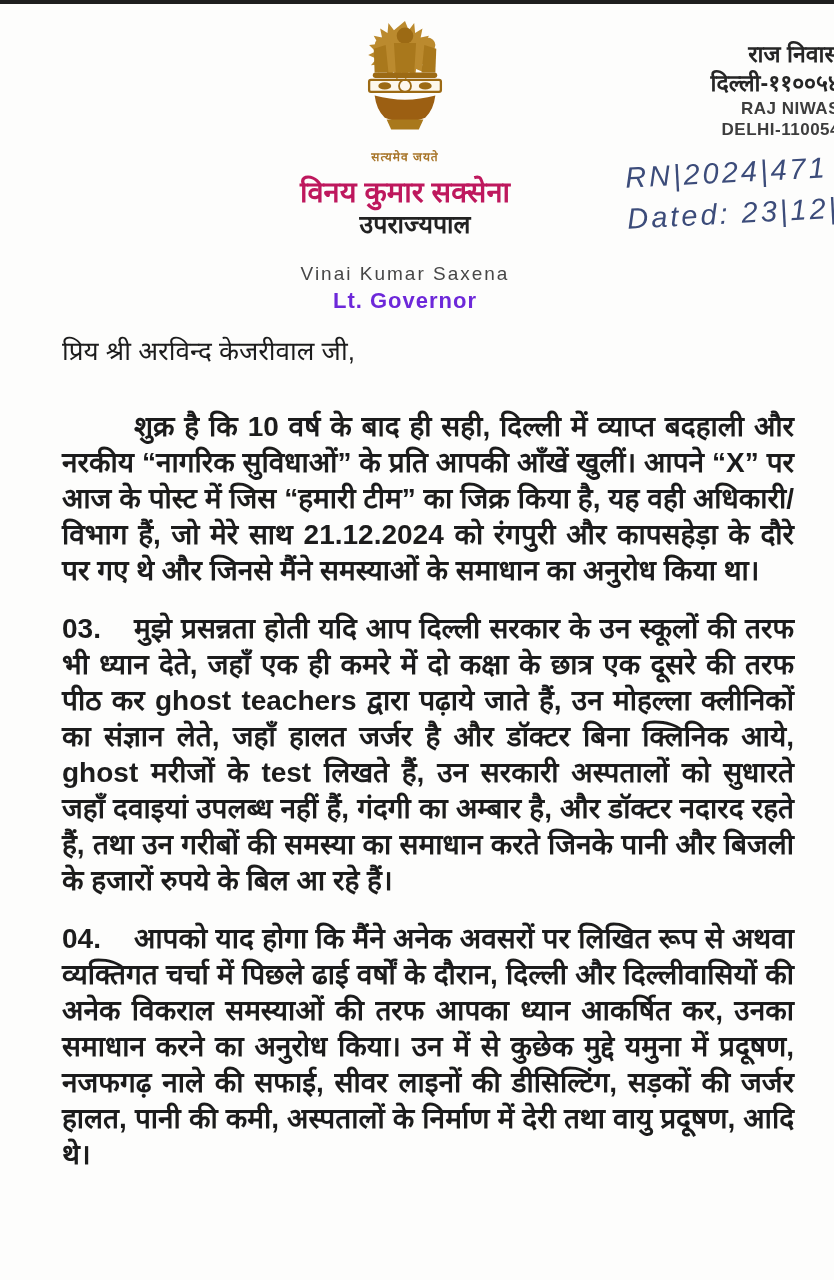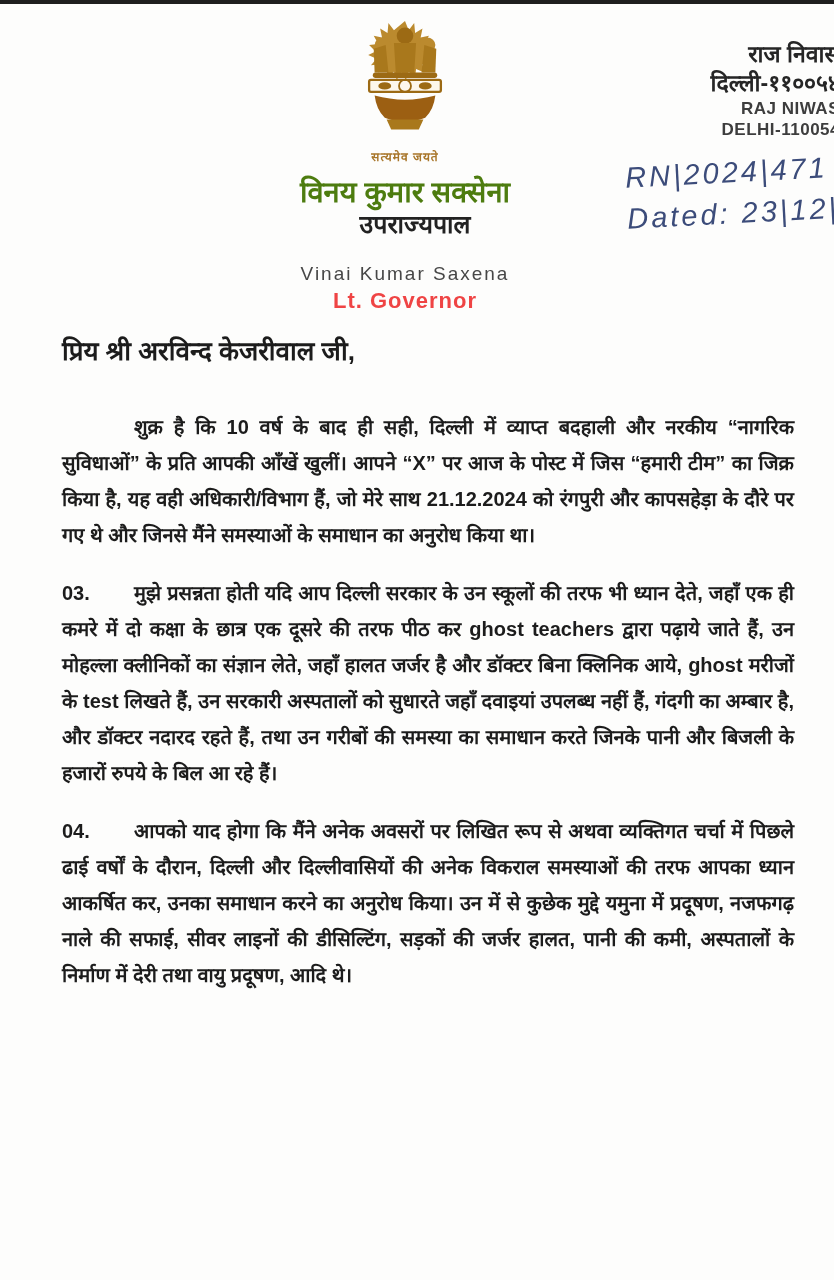--- a/index.html
+++ b/index.html
@@ -22,32 +22,32 @@
     text-align:center;
   }
   .emblem{display:inline-block;line-height:0;}
   .emblem svg{display:inline-block;}
   .motto{
     font-size:12px;line-height:14px;font-weight:700;
     color:#a8762a;margin-top:12px;letter-spacing:1px;
   }
   .lh-name-hi{
     margin-top:10px;
-    font-size:29px;line-height:34px;font-weight:700;color:#4d7c0f;
+    font-size:29px;line-height:34px;font-weight:700;color:#be185d;
   }
   .lh-title-hi{
     font-size:25px;line-height:30px;font-weight:700;color:#222;padding-left:20px;
   }
   .lh-name-en{
     margin-top:20px;
     font-size:19px;line-height:29px;font-weight:400;color:#474747;
     letter-spacing:2px;
   }
   .lh-title-en{
-    font-size:22px;line-height:26px;font-weight:700;color:#ef4444;
+    font-size:22px;line-height:26px;font-weight:700;color:#6d28d9;
     letter-spacing:1px;
   }
   
   .office-address{
     position:absolute;top:40px;right:-6px;
     text-align:right;
   }
   .addr-hi{
     font-size:23px;line-height:29px;font-weight:700;color:#262626;
   }
@@ -65,25 +65,25 @@
     letter-spacing:3px;
     white-space:nowrap;
     font-weight:500;
   }
   
   .letter-body{
     position:absolute;top:333px;left:62px;width:732px;
   }
   .salutation{
     margin:0 0 40px 0;
-    font-size:26px;line-height:36px;font-weight:700;
+    font-size:26px;line-height:36px;font-weight:400;
   }
   .para{
     margin:0 0 22px 0;
-    font-size:20px;line-height:36px;font-weight:600;
+    font-size:28px;line-height:36px;font-weight:600;
     text-align:justify;
   }
   .para.indent{text-indent:72px;}
   .pnum{display:inline-block;width:72px;font-weight:600;}
 </style>
 </head>
 <body>
 
 <div class="page">
 

